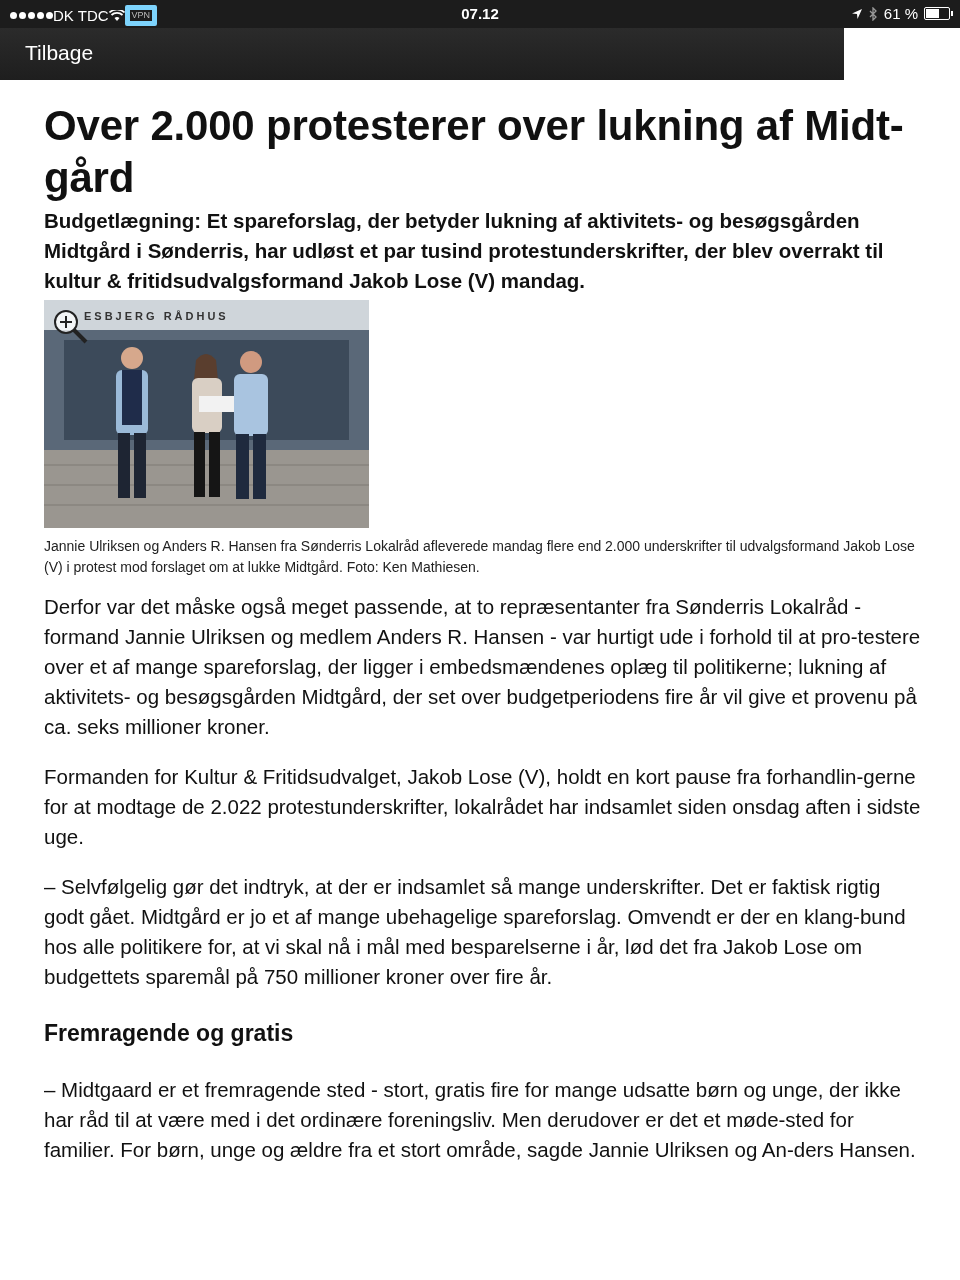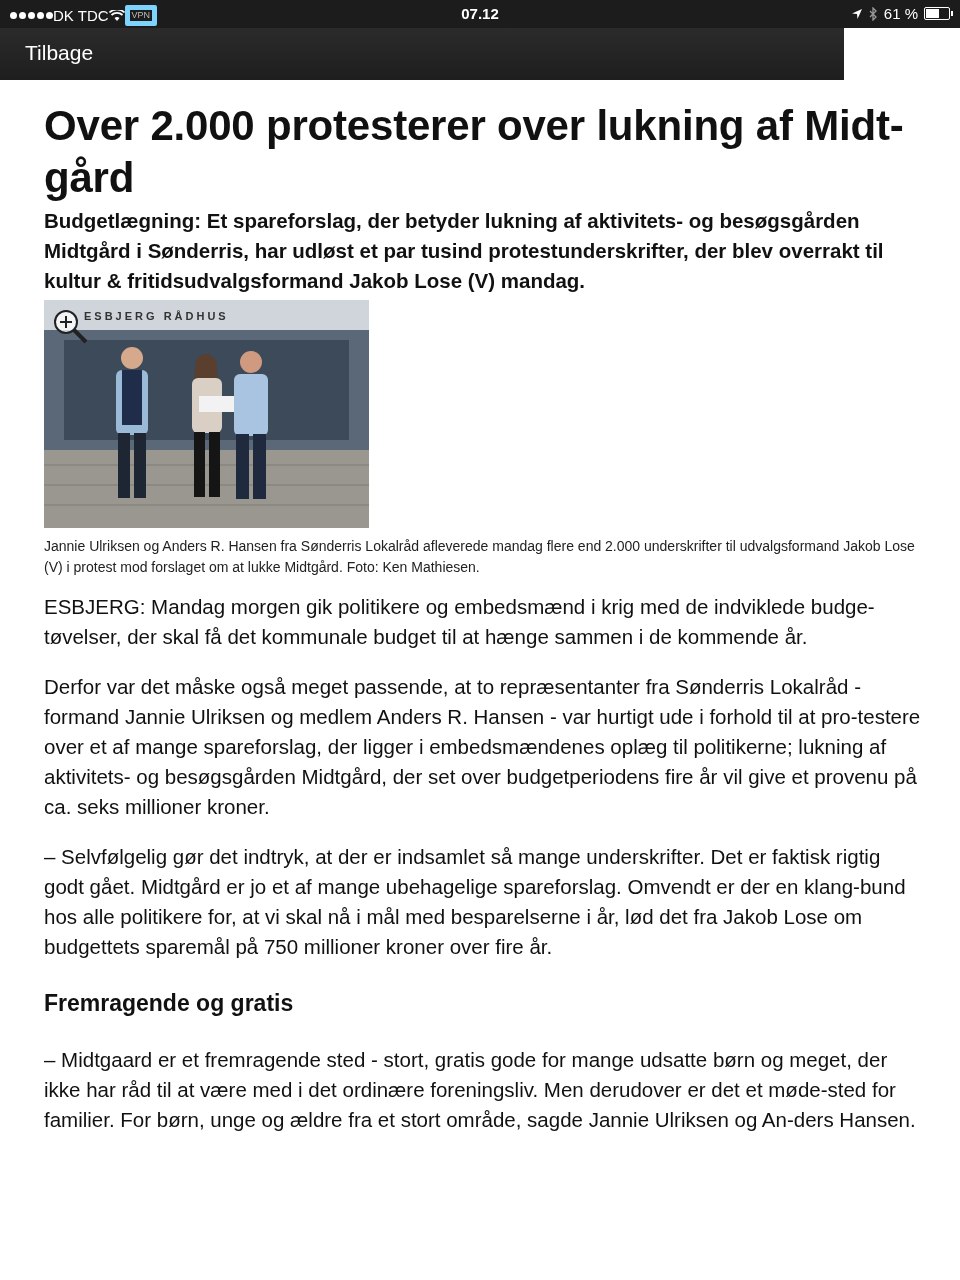--- a/index.html
+++ b/index.html
@@ -106,19 +106,19 @@
     <svg style="position:absolute;left:6px;top:6px" width="40" height="40" viewBox="0 0 40 40">
       <circle cx="16" cy="16" r="11" fill="rgba(255,255,255,0.75)" stroke="#222" stroke-width="2"></circle>
       <line x1="16" y1="10" x2="16" y2="22" stroke="#222" stroke-width="2"></line>
       <line x1="10" y1="16" x2="22" y2="16" stroke="#222" stroke-width="2"></line>
       <line x1="24" y1="24" x2="36" y2="36" stroke="#222" stroke-width="4"></line>
     </svg>
   </div>
   <div class="caption">Jannie Ulriksen og Anders R. Hansen fra Sønderris Lokalråd afleverede mandag flere end 2.000 underskrifter til udvalgsformand Jakob Lose (V) i protest mod forslaget om at lukke Midtgård. Foto: Ken Mathiesen.</div>
 
   <div style="margin-top:14px">
-    <p class="body">ESBJERG: Mandag morgen gik politikere og embedsmænd i krig med de indviklede budge-tøvelser, der skal få det kommunale budget til at hænge sammen i de kommende år.</p>
     <p class="body">Derfor var det måske også meget passende, at to repræsentanter fra Sønderris Lokalråd - formand Jannie Ulriksen og medlem Anders R. Hansen - var hurtigt ude i forhold til at pro-testere over et af mange spareforslag, der ligger i embedsmændenes oplæg til politikerne; lukning af aktivitets- og besøgsgården Midtgård, der set over budgetperiodens fire år vil give et provenu på ca. seks millioner kroner.</p>
+    <p class="body">Formanden for Kultur &amp; Fritidsudvalget, Jakob Lose (V), holdt en kort pause fra forhandlin-gerne for at modtage de 2.022 protestunderskrifter, lokalrådet har indsamlet siden onsdag aften i sidste uge.</p>
     <p class="body">– Selvfølgelig gør det indtryk, at der er indsamlet så mange underskrifter. Det er faktisk rigtig godt gået. Midtgård er jo et af mange ubehagelige spareforslag. Omvendt er der en klang-bund hos alle politikere for, at vi skal nå i mål med besparelserne i år, lød det fra Jakob Lose om budgettets sparemål på 750 millioner kroner over fire år.</p>
     <h2>Fremragende og gratis</h2>
-    <p class="body">– Midtgaard er et fremragende sted - stort, gratis gode for mange udsatte børn og meget, der ikke har råd til at være med i det ordinære foreningsliv. Men derudover er det et møde-sted for familier. For børn, unge og ældre fra et stort område, sagde Jannie Ulriksen og An-ders Hansen.</p>
+    <p class="body">– Midtgaard er et fremragende sted - stort, gratis fire for mange udsatte børn og unge, der ikke har råd til at være med i det ordinære foreningsliv. Men derudover er det et møde-sted for familier. For børn, unge og ældre fra et stort område, sagde Jannie Ulriksen og An-ders Hansen.</p>
   </div>
 </div>
 
 </body></html>

